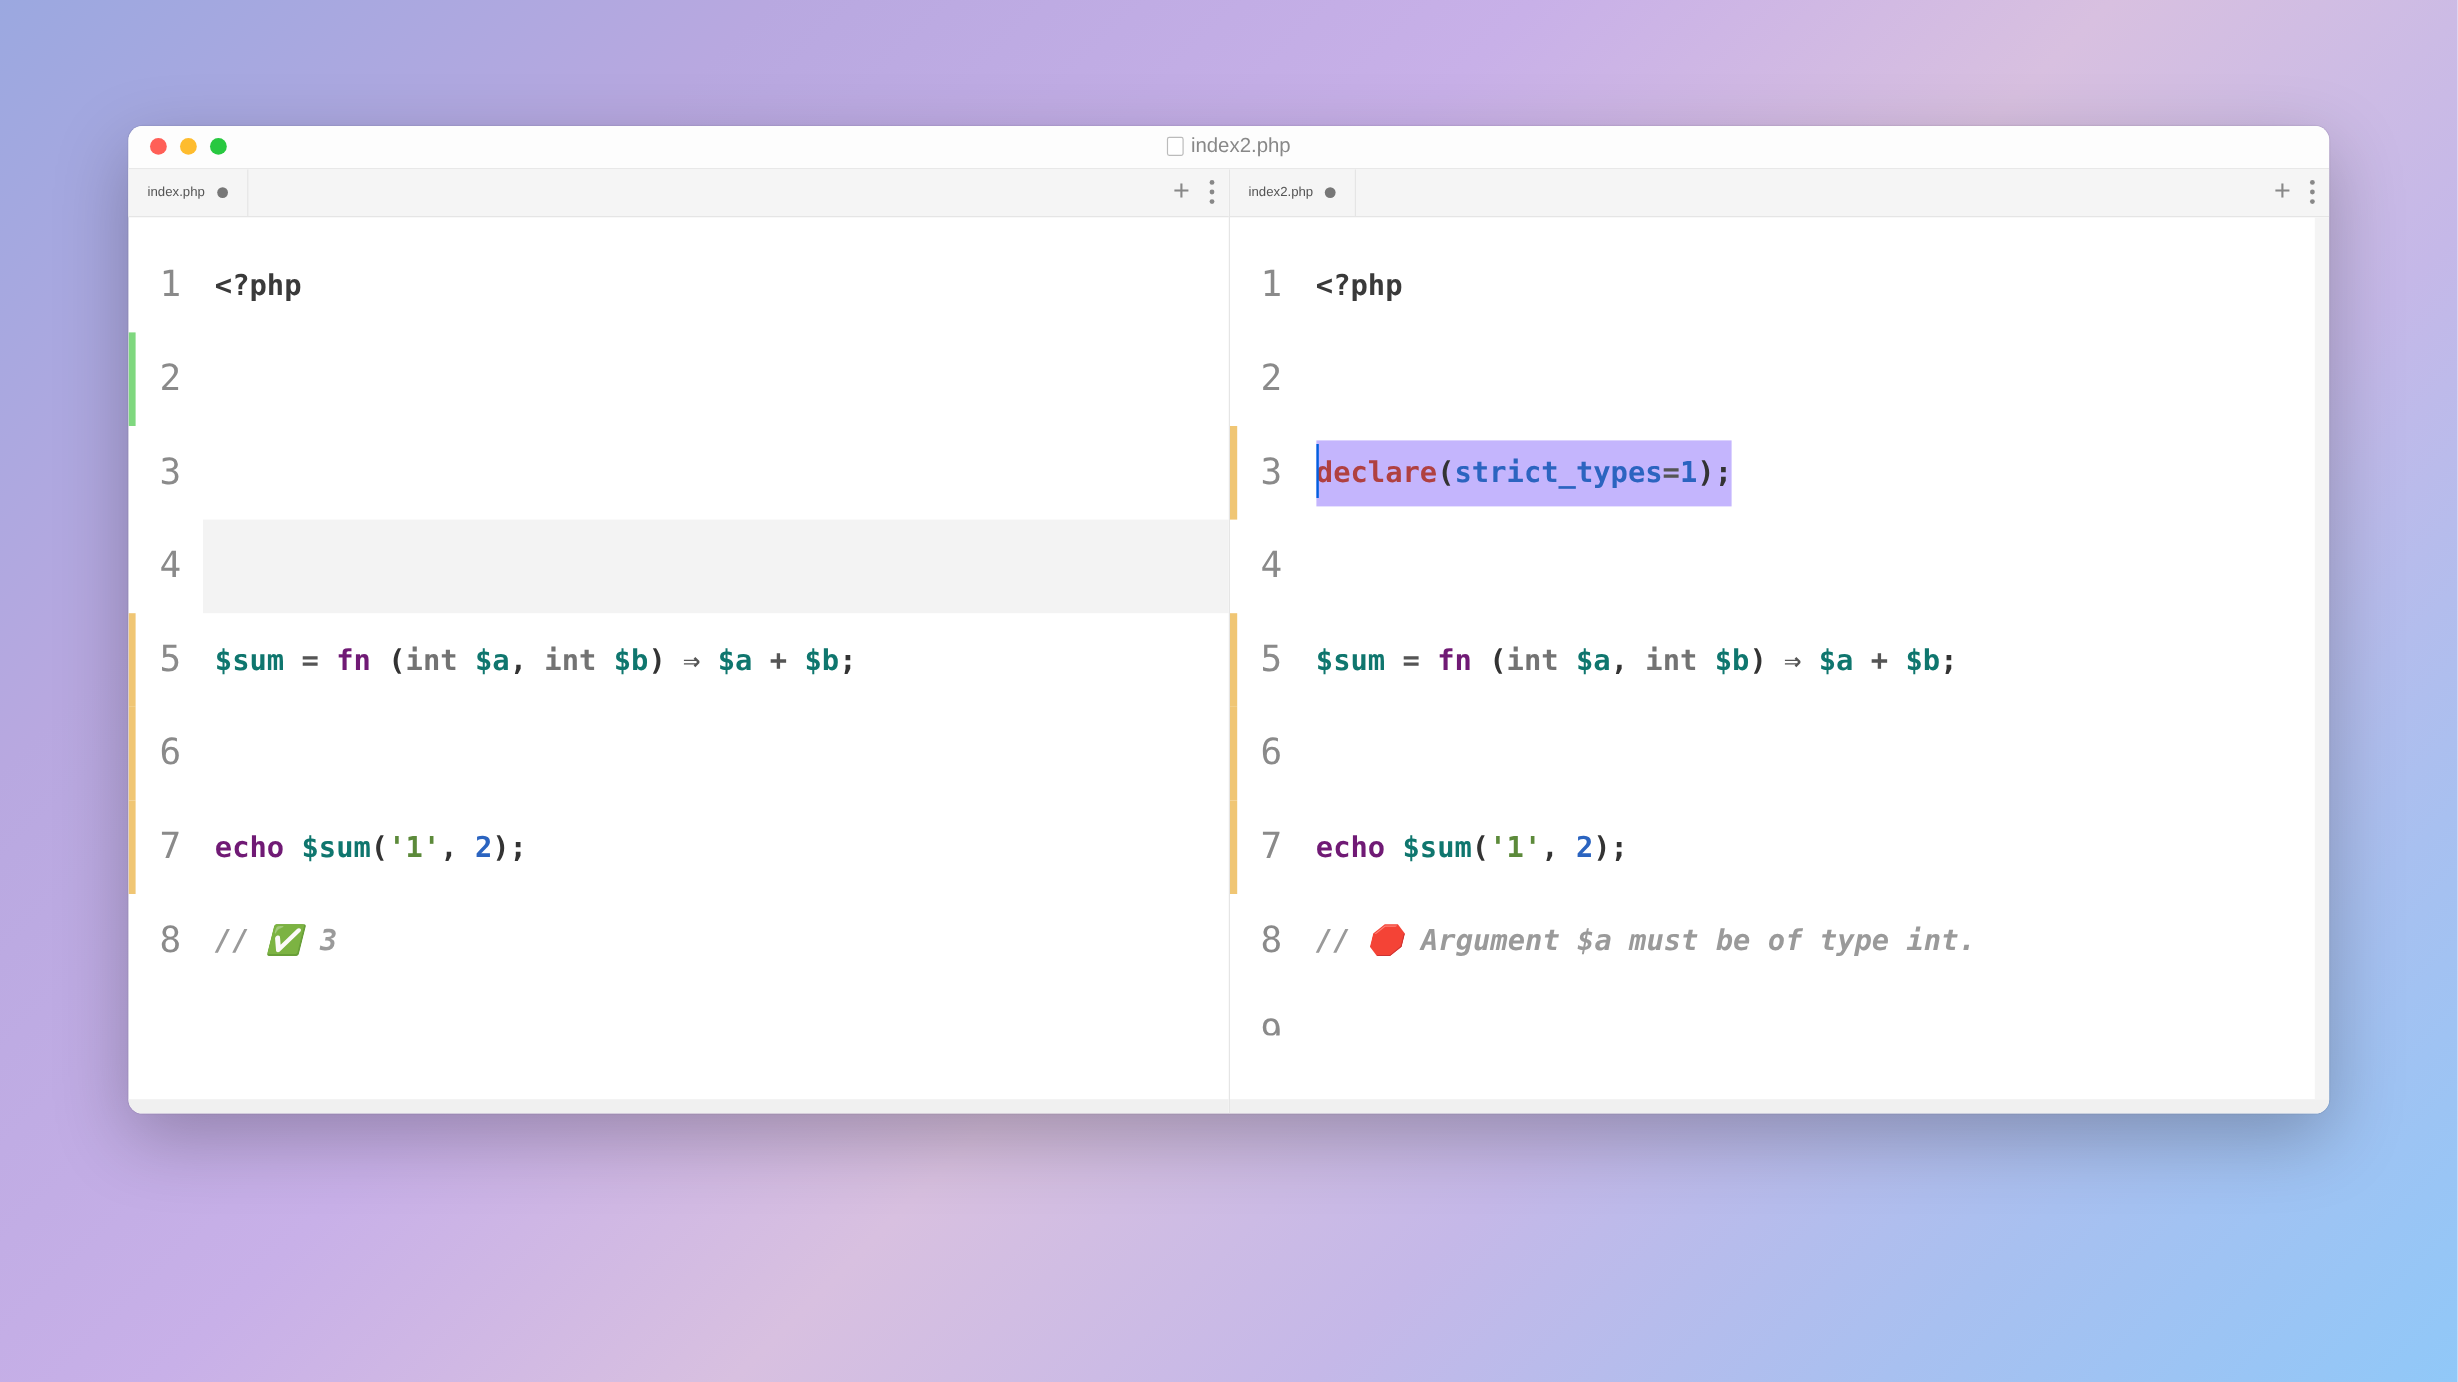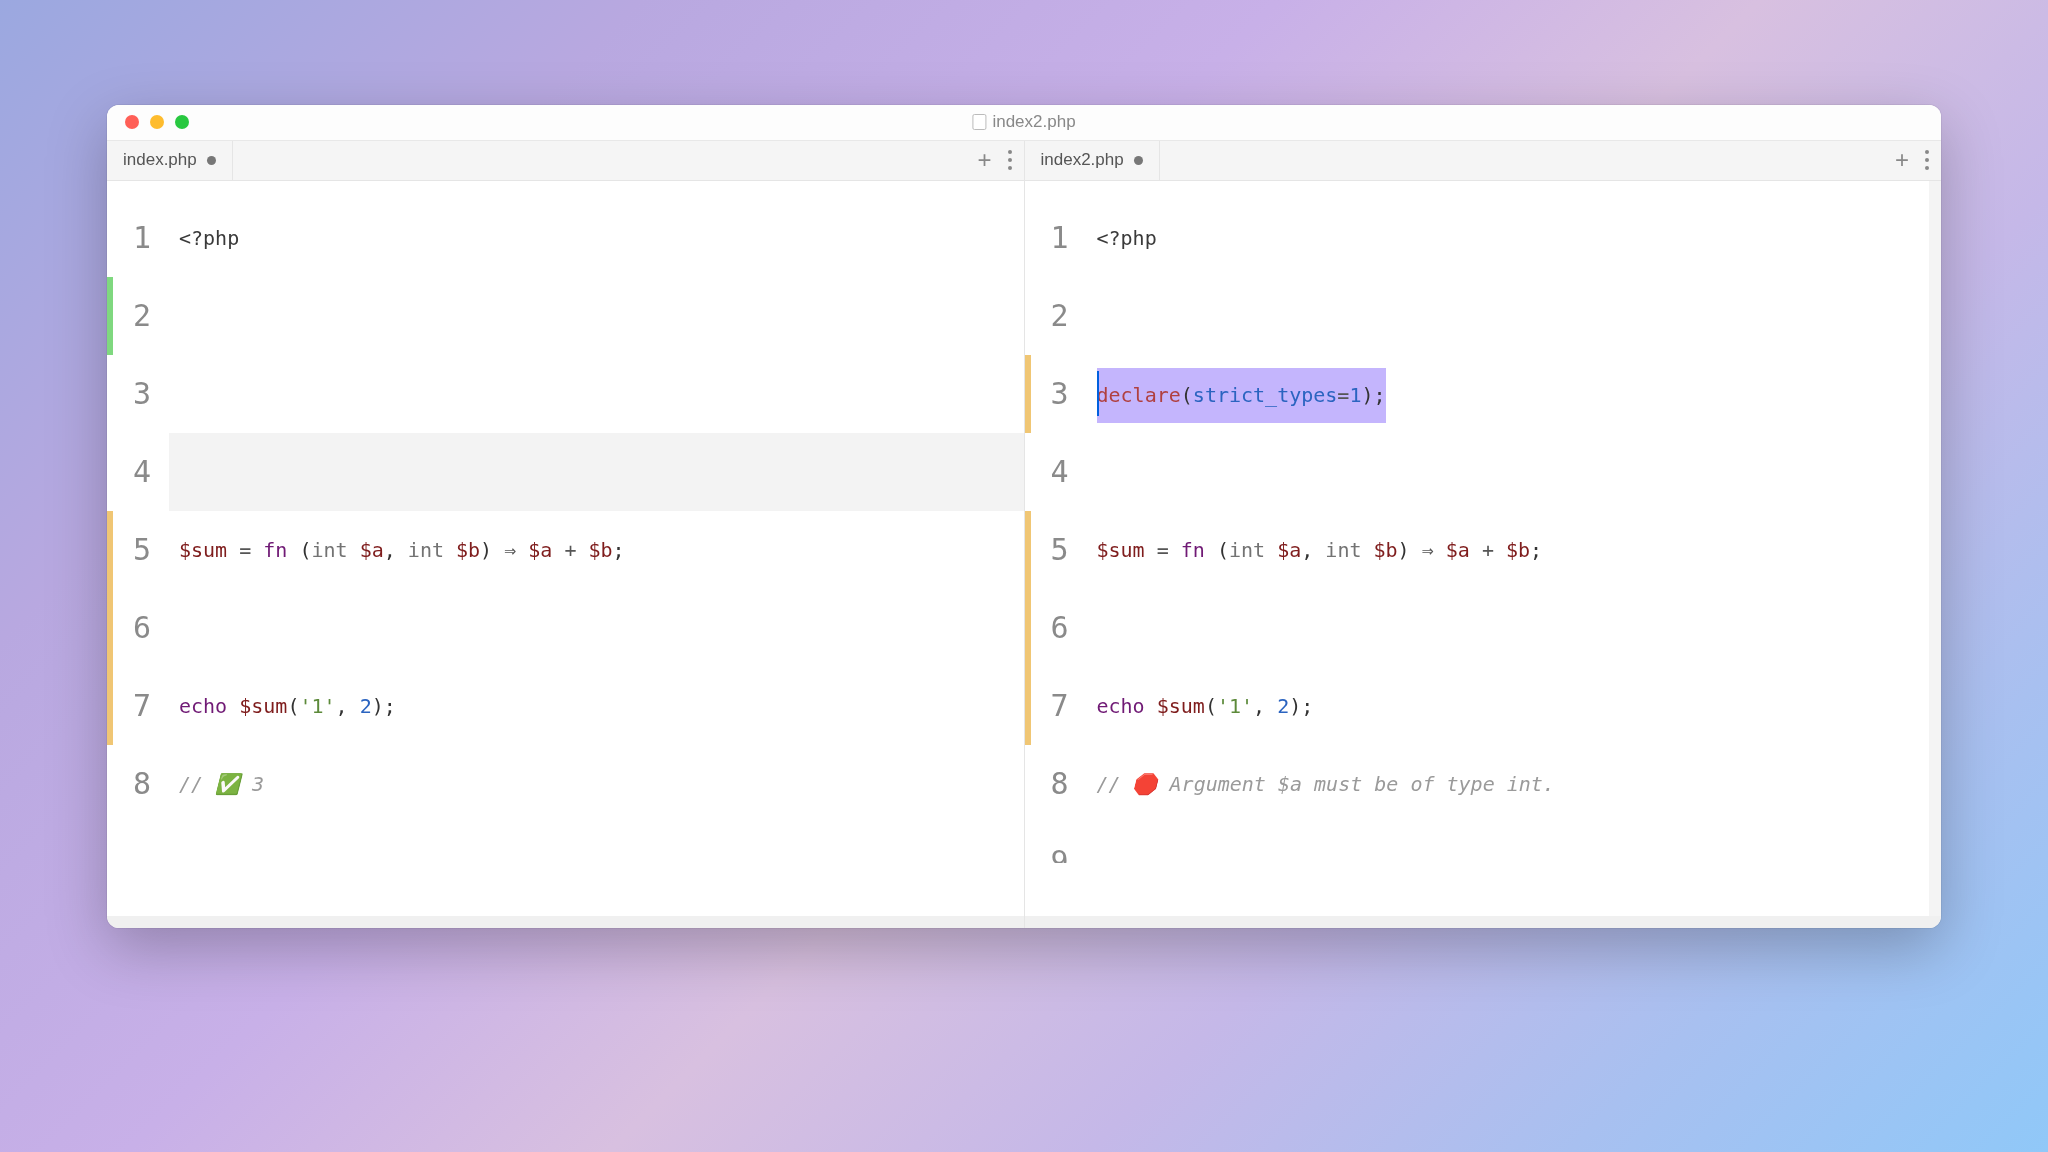--- a/index.html
+++ b/index.html
@@ -81,21 +81,21 @@
     background: #f5f5f5;
     border-bottom: 1px solid #e5e5e5;
     display: flex;
     align-items: stretch;
   }
   .tab {
     background: #f5f5f5;
     display: flex;
     align-items: center;
     padding: 0 16px;
-    font-size: 17px;
+    font-size: 11px;
     color: #555;
     gap: 10px;
     border-right: 1px solid #e5e5e5;
   }
   .dirty-dot {
     width: 9px; height: 9px;
     border-radius: 50%;
     background: #777;
   }
   .tab-spacer { flex: 1; }
@@ -149,24 +149,25 @@
     content: "";
     position: absolute;
     left: 0; top: 0; bottom: 0;
     width: 6px;
     background: #f0c674;
   }
   .code {
     flex: 1;
     padding-top: 18px;
     font-family: ui-monospace, "SF Mono", Menlo, Consolas, monospace;
-    font-size: 20px;
+    font-size: 24px;
     color: #333;
     white-space: pre;
     overflow: hidden;
+    font-weight: bold;
   }
   .code-line {
     height: 78px;
     line-height: 78px;
     padding-left: 10px;
   }
   .code-line.curr-line {
     background: #f3f3f3;
   }
   .hl-sel {
@@ -180,21 +181,21 @@
     display: inline-block;
     width: 2px;
     height: 45px;
     background: #0060df;
     vertical-align: middle;
     margin-right: -2px;
     position: relative;
     top: -2px;
   }
   .tok-tag { color: #3a3a3a; }
-  .tok-var { color: #7f1d1d; }
+  .tok-var { color: #0f766e; }
   .tok-op { color: #555; }
   .tok-kw { color: #701a75; }
   .tok-type { color: #737373; }
   .tok-str { color: #5c8a3a; }
   .tok-num { color: #2b64c0; }
   .tok-punct { color: #333; }
   .tok-cmt { color: #9a9a9a; font-style: italic; }
   .tok-decl { color: #b04040; }
   .tok-declname { color: #2b64c0; }
   .scrollbar-h {

